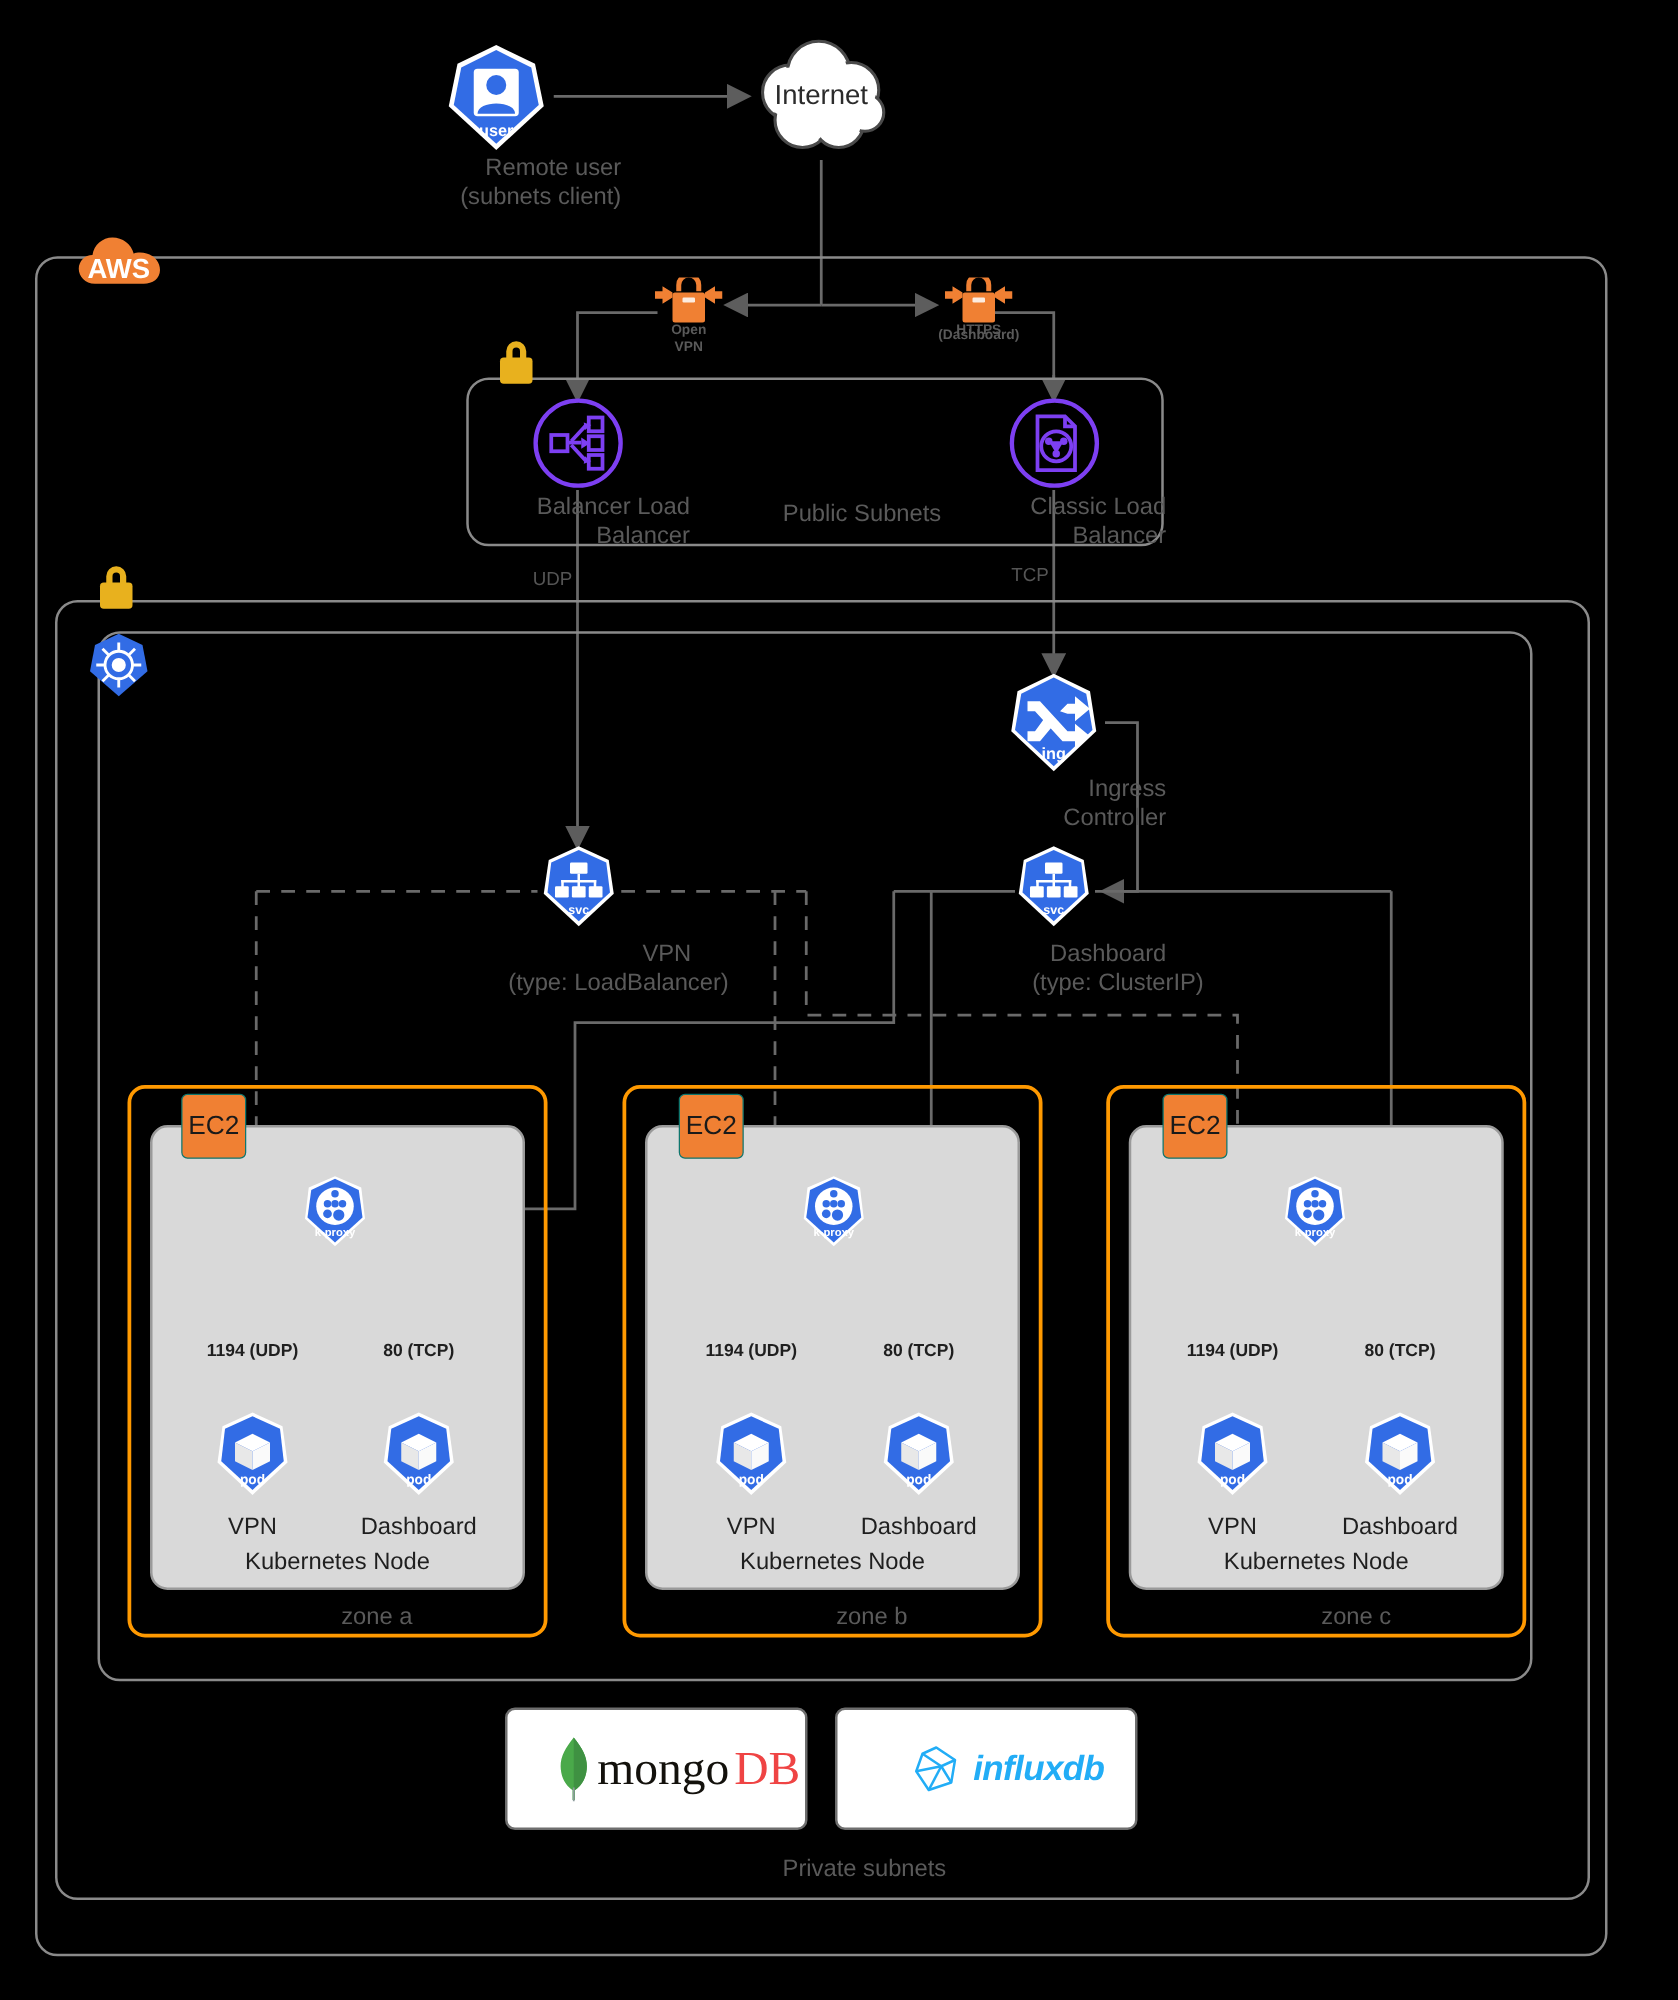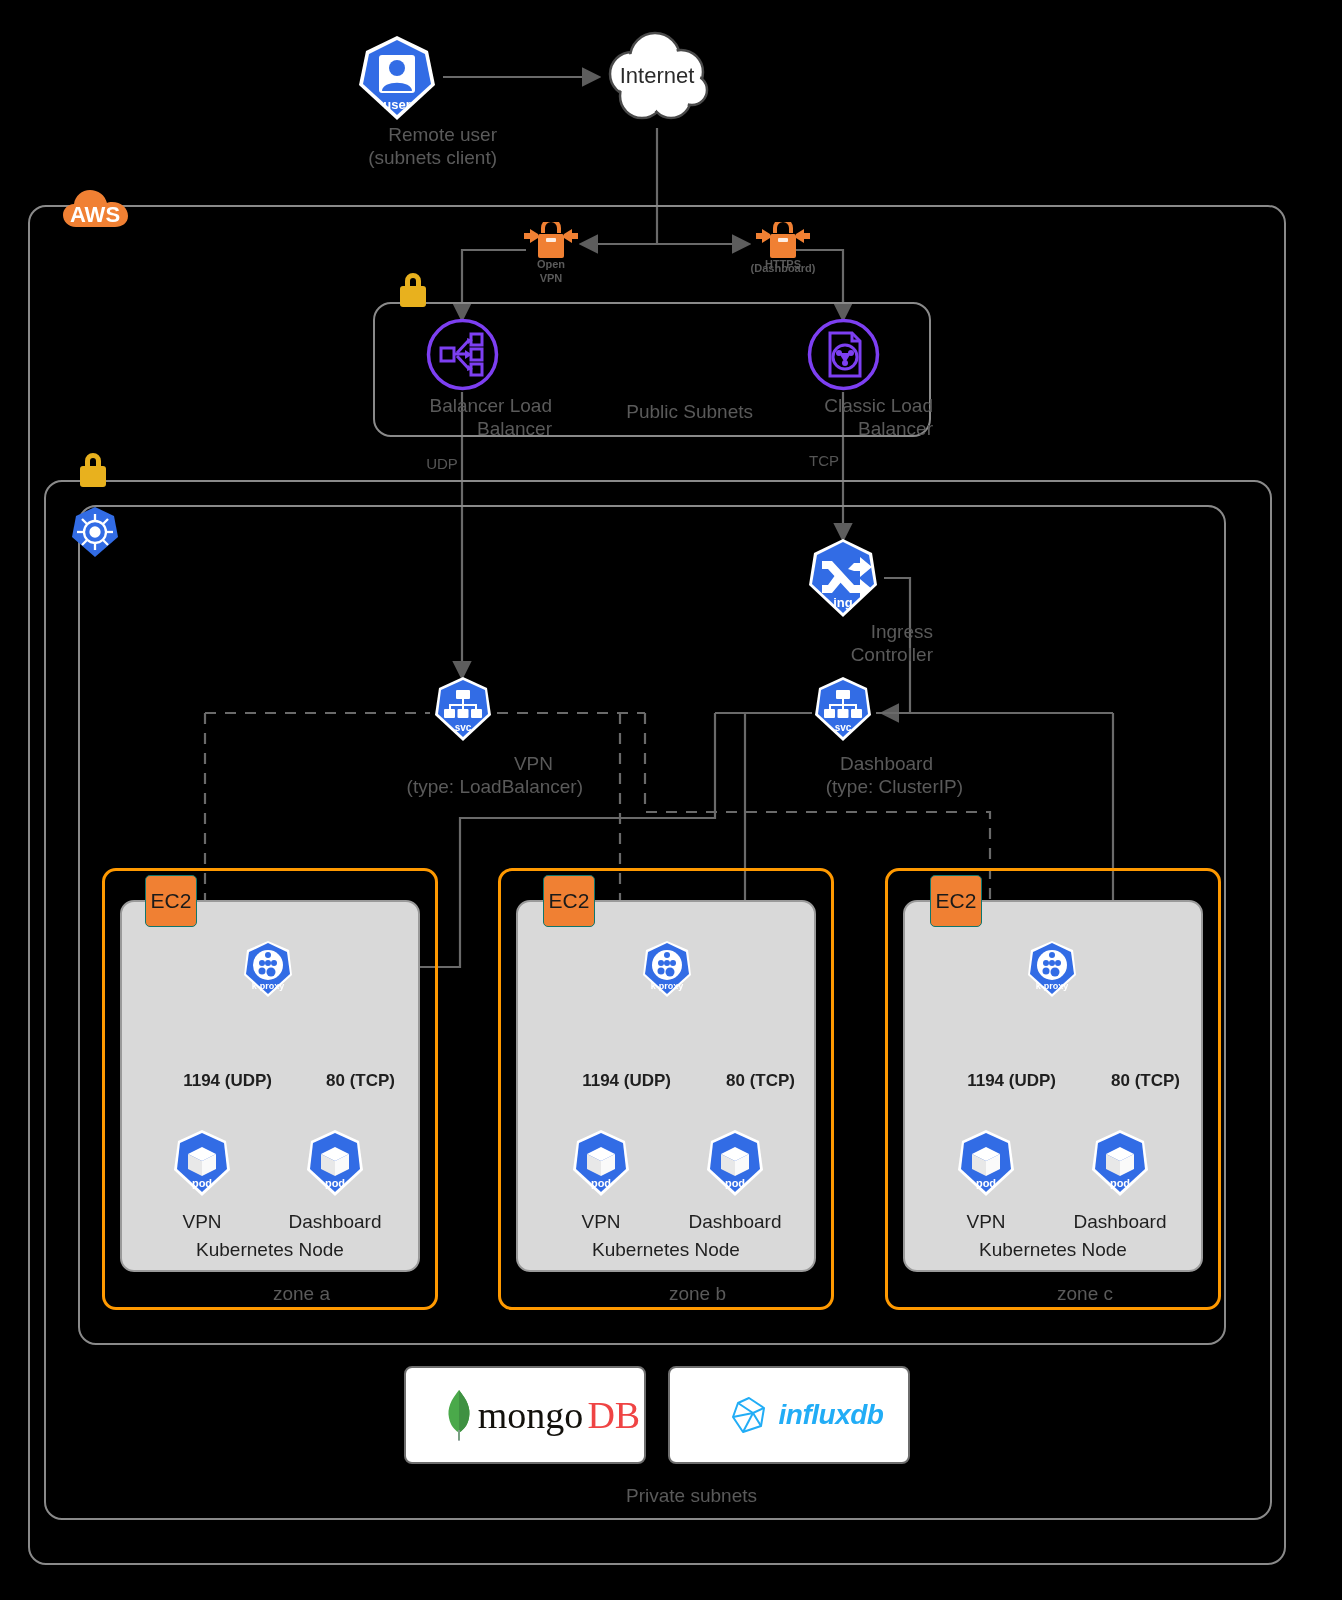--- a/index.html
+++ b/index.html
@@ -1,19 +1,19 @@
 <!DOCTYPE html>
 <html><head>
 <meta charset="utf-8">
 <style>
   html,body{margin:0;padding:0;background:#000;}
   body{font-family:"Liberation Sans", sans-serif;}
   #root{position:relative;width:1342px;height:1600px;background:#000;overflow:hidden;}
   .lbl{position:absolute;color:#5a5a5a;font-size:19px;line-height:23px;text-align:right;white-space:pre;}
-  .lbl-dark{position:absolute;color:#1f1f1f;font-size:17px;line-height:21px;text-align:right;white-space:pre;font-weight:700;}
+  .lbl-dark{position:absolute;color:#1f1f1f;font-size:14px;line-height:21px;text-align:center;white-space:pre;font-weight:700;}
   .lbl-node{position:absolute;color:#1f1f1f;font-size:19px;line-height:23px;text-align:center;white-space:pre;}
   .lbl-sm{position:absolute;color:#5a5a5a;font-size:11px;line-height:13px;text-align:center;white-space:pre;font-weight:700;}
   .lbl-proto{position:absolute;color:#555;font-size:15px;line-height:18px;text-align:center;white-space:pre;}
   .box-round{position:absolute;border:2px solid #8a8a8a;border-radius:18px;box-sizing:border-box;}
   .box-zone{position:absolute;border:3px solid #f90;border-radius:14px;box-sizing:border-box;}
   .box-node{position:absolute;border:2px solid #9a9a9a;border-radius:14px;background:#d9d9d9;box-sizing:border-box;}
   .ec2-badge{position:absolute;background:#f08033;border:1px solid #0f766e;border-radius:5px;color:#1a1a1a;
              font-size:21px;display:flex;align-items:center;justify-content:center;box-sizing:border-box;}
   .db-card{position:absolute;background:#fff;border:2px solid #6e6e6e;border-radius:8px;
            display:flex;align-items:center;justify-content:center;box-sizing:border-box;padding-left:34px;}

